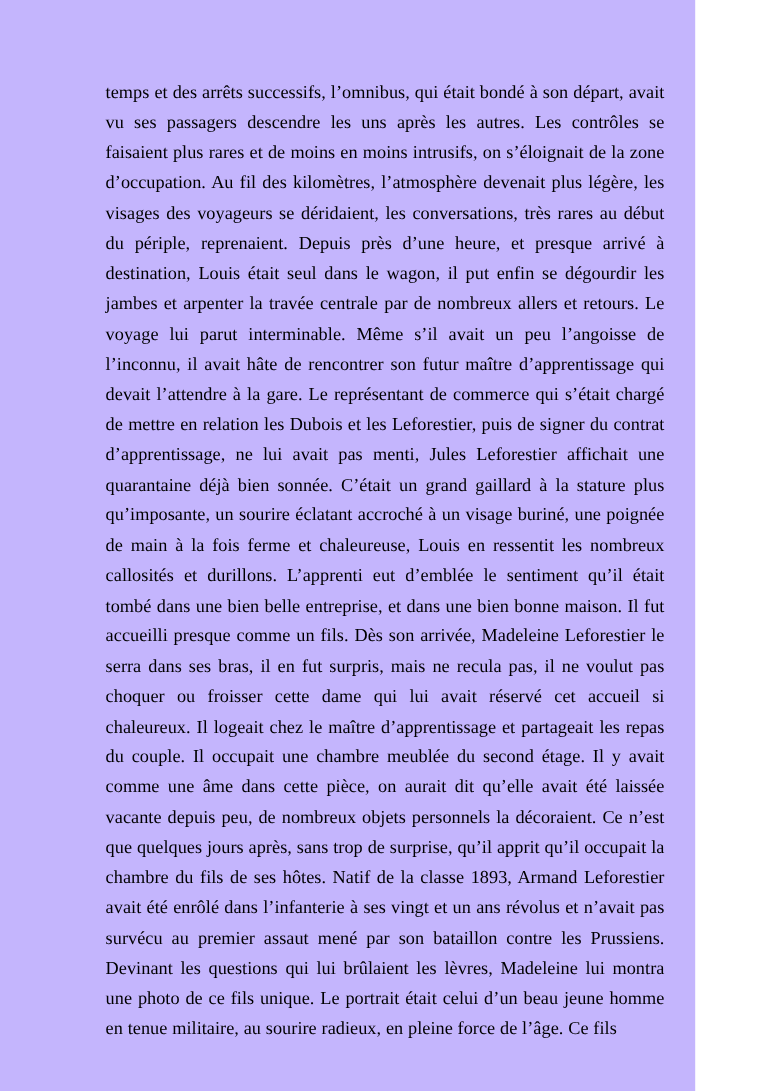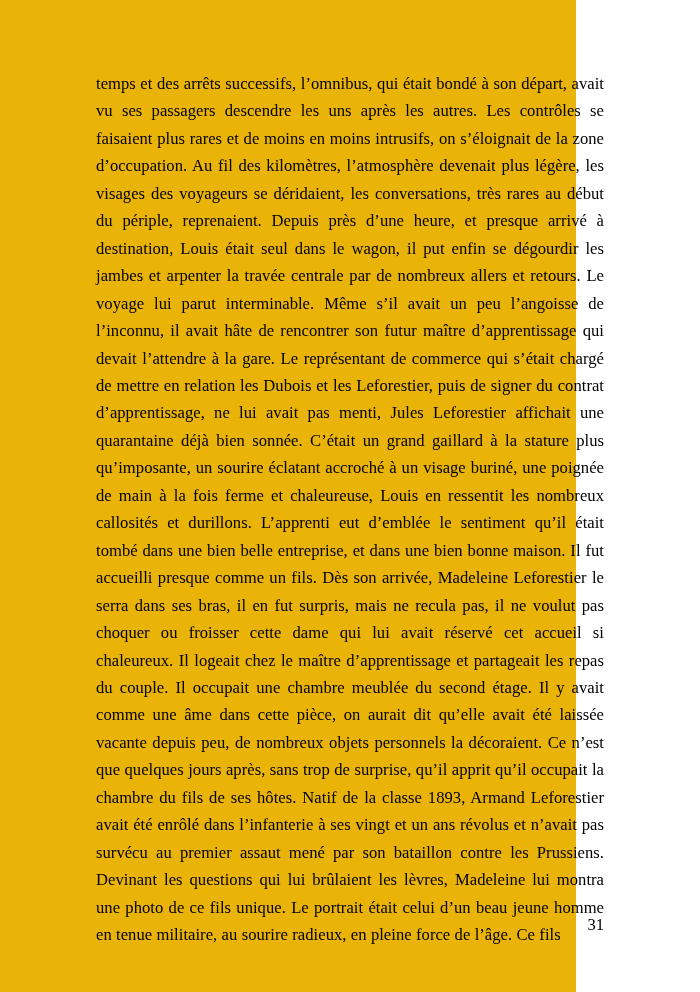--- a/index.html
+++ b/index.html
@@ -12,23 +12,23 @@
     height: 992px;
     font-family: "Liberation Serif", "DejaVu Serif", serif;
     color: #000000;
     position: relative;
     overflow: hidden;
   }
   .page {
     position: absolute;
     left: 0;
     top: 0;
-    width: 576px;
+    width: 632px;
     height: 992px;
-    background: #eab308;
+    background: #c4b5fd;
   }
   .text-block {
     position: absolute;
     left: 96px;
     top: 70px;
     width: 508px;
   }
   .body-paragraph {
     margin: 0;
     font-size: 16.6px;
@@ -56,17 +56,14 @@
 </style>
 </head>
 <body>
 
 <div class="page">
 
   <div class="text-block">
     <p class="body-paragraph">temps et des arrêts successifs, l’omnibus, qui était bondé à son départ, avait vu ses passagers descendre les uns après les autres. Les contrôles se faisaient plus rares et de moins en moins intrusifs, on s’éloignait de la zone d’occupation. Au fil des kilomètres, l’atmosphère devenait plus légère, les visages des voyageurs se déridaient, les conversations, très rares au début du périple, reprenaient. Depuis près d’une heure, et presque arrivé à destination, Louis était seul dans le wagon, il put enfin se dégourdir les jambes et arpenter la travée centrale par de nombreux allers et retours. Le voyage lui parut interminable. Même s’il avait un peu l’angoisse de l’inconnu, il avait hâte de rencontrer son futur maître d’apprentissage qui devait l’attendre à la gare. Le représentant de commerce qui s’était chargé de mettre en relation les Dubois et les Leforestier, puis de signer du contrat d’apprentissage, ne lui avait pas menti, Jules Leforestier affichait une quarantaine déjà bien sonnée. C’était un grand gaillard à la stature plus qu’imposante, un sourire éclatant accroché à un visage buriné, une poignée de main à la fois ferme et chaleureuse, Louis en ressentit les nombreux callosités et durillons. L’apprenti eut d’emblée le sentiment qu’il était tombé dans une bien belle entreprise, et dans une bien bonne maison. Il fut accueilli presque comme un fils. Dès son arrivée, Madeleine Leforestier le serra dans ses bras, il en fut surpris, mais ne recula pas, il ne voulut pas choquer ou froisser cette dame qui lui avait réservé cet accueil si chaleureux. Il logeait chez le maître d’apprentissage et partageait les repas du couple. Il occupait une chambre meublée du second étage. Il y avait comme une âme dans cette pièce, on aurait dit qu’elle avait été laissée vacante depuis peu, de nombreux objets personnels la décoraient. Ce n’est que quelques jours après, sans trop de surprise, qu’il apprit qu’il occupait la chambre du fils de ses hôtes. Natif de la classe 1893, Armand Leforestier avait été enrôlé dans l’infanterie à ses vingt et un ans révolus et n’avait pas survécu au premier assaut mené par son bataillon contre les Prussiens. Devinant les questions qui lui brûlaient les lèvres, Madeleine lui montra une photo de ce fils unique. Le portrait était celui d’un beau jeune homme en tenue militaire, au sourire radieux, en pleine force de l’âge. Ce fils</p>
   </div>
 
-  <div class="page-number-row">
-    <span class="page-number">31</span>
-  </div>
 
 </div>
 
 </body></html>

